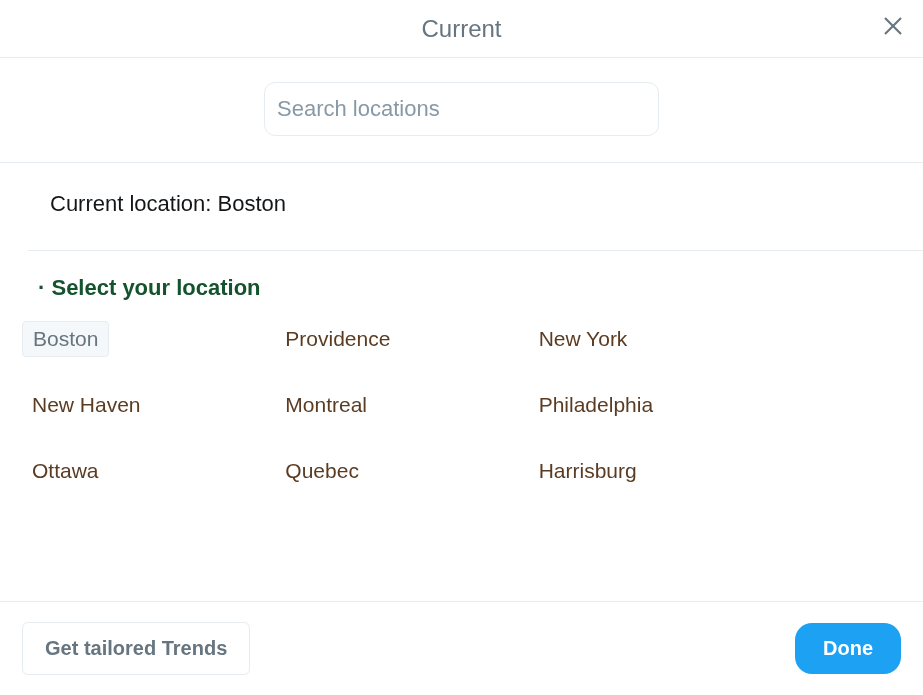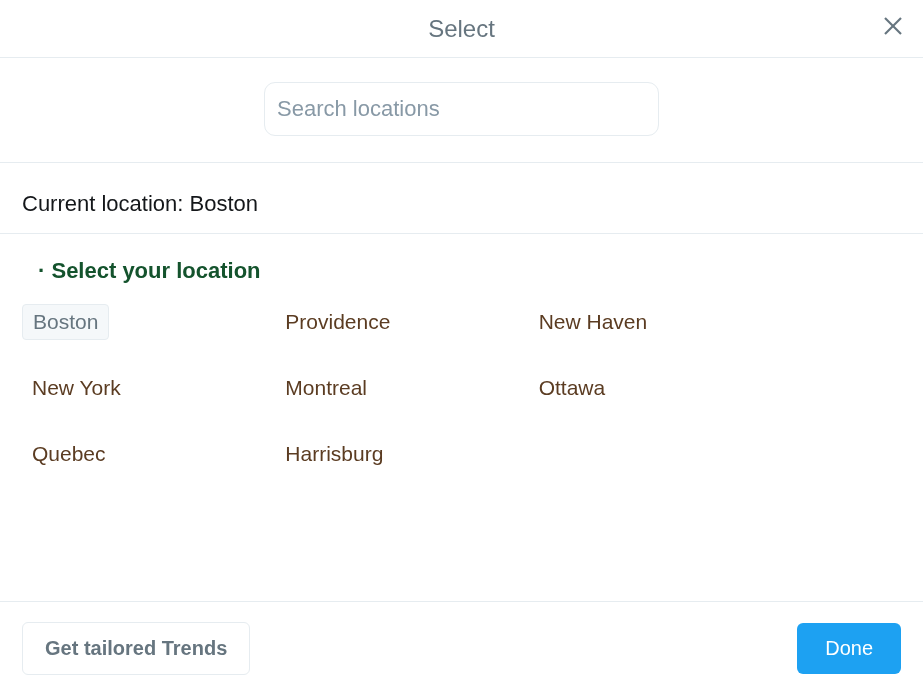--- a/index.html
+++ b/index.html
@@ -54,22 +54,23 @@
       border-radius: 11px;
       font-size: 22px;
       padding: 0 12px;
       color: #66757f;
       outline: none;
     }
     .search-input::placeholder {
       color: #8899a6;
     }
     .current-location-section {
-      padding: 28px 22px 16px 22px;
+      padding: 28px 22px 33px 22px;
       border-bottom: 1px solid #e6ecf0;
+      margin-left: 28px;
     }
     .current-location-text {
       font-size: 22px;
       color: #14171a;
       font-weight: 400;
     }
     .nearby-section {
       padding: 24px 22px 20px 22px;
     }
     .nearby-header {
@@ -126,33 +127,33 @@
       border-radius: 6px;
       padding: 14px 22px;
       font-size: 20px;
       font-weight: 700;
       color: #66757f;
       cursor: pointer;
     }
     .btn-done {
       background: #1da1f2;
       border: none;
-      border-radius: 6px;
+      border-radius: 17px;
       padding: 14px 28px;
       font-size: 20px;
-      font-weight: 400;
+      font-weight: 700;
       color: #fff;
       cursor: pointer;
     }
   </style>
 </head>
 <body>
 
 <div class="header">
-  <div class="header-title">Select</div>
+  <div class="header-title">Current</div>
   <div class="close-icon">
     <svg viewBox="0 0 24 24" fill="none">
       <line x1="4" y1="4" x2="20" y2="20"></line>
       <line x1="20" y1="4" x2="4" y2="20"></line>
     </svg>
   </div>
 </div>
 
 <div class="search-section">
   <input type="text" class="search-input" placeholder="Search locations" style="">
@@ -162,23 +163,24 @@
   <span class="current-location-text"><span>Current location: </span><span>Boston</span></span>
 </div>
 
 <div class="nearby-section">
   <div class="nearby-header">
     <span class="nearby-subtitle"><span> · </span><span>Select your location</span></span>
   </div>
   <div class="locations-grid" id="locations-grid">
   <div><span class="location-item selected">Boston</span></div>
       <div><span class="location-item">Providence</span></div>
+      <div><span class="location-item">New York</span></div>
       <div><span class="location-item">New Haven</span></div>
-      <div><span class="location-item">New York</span></div>
       <div><span class="location-item">Montreal</span></div>
+      <div><span class="location-item">Philadelphia</span></div>
       <div><span class="location-item">Ottawa</span></div>
       <div><span class="location-item">Quebec</span></div>
       <div><span class="location-item">Harrisburg</span></div>
     </div>
 </div>
 
 <div class="footer">
   <button class="btn-tailored">Get tailored Trends</button>
   <button class="btn-done">Done</button>
 </div>

